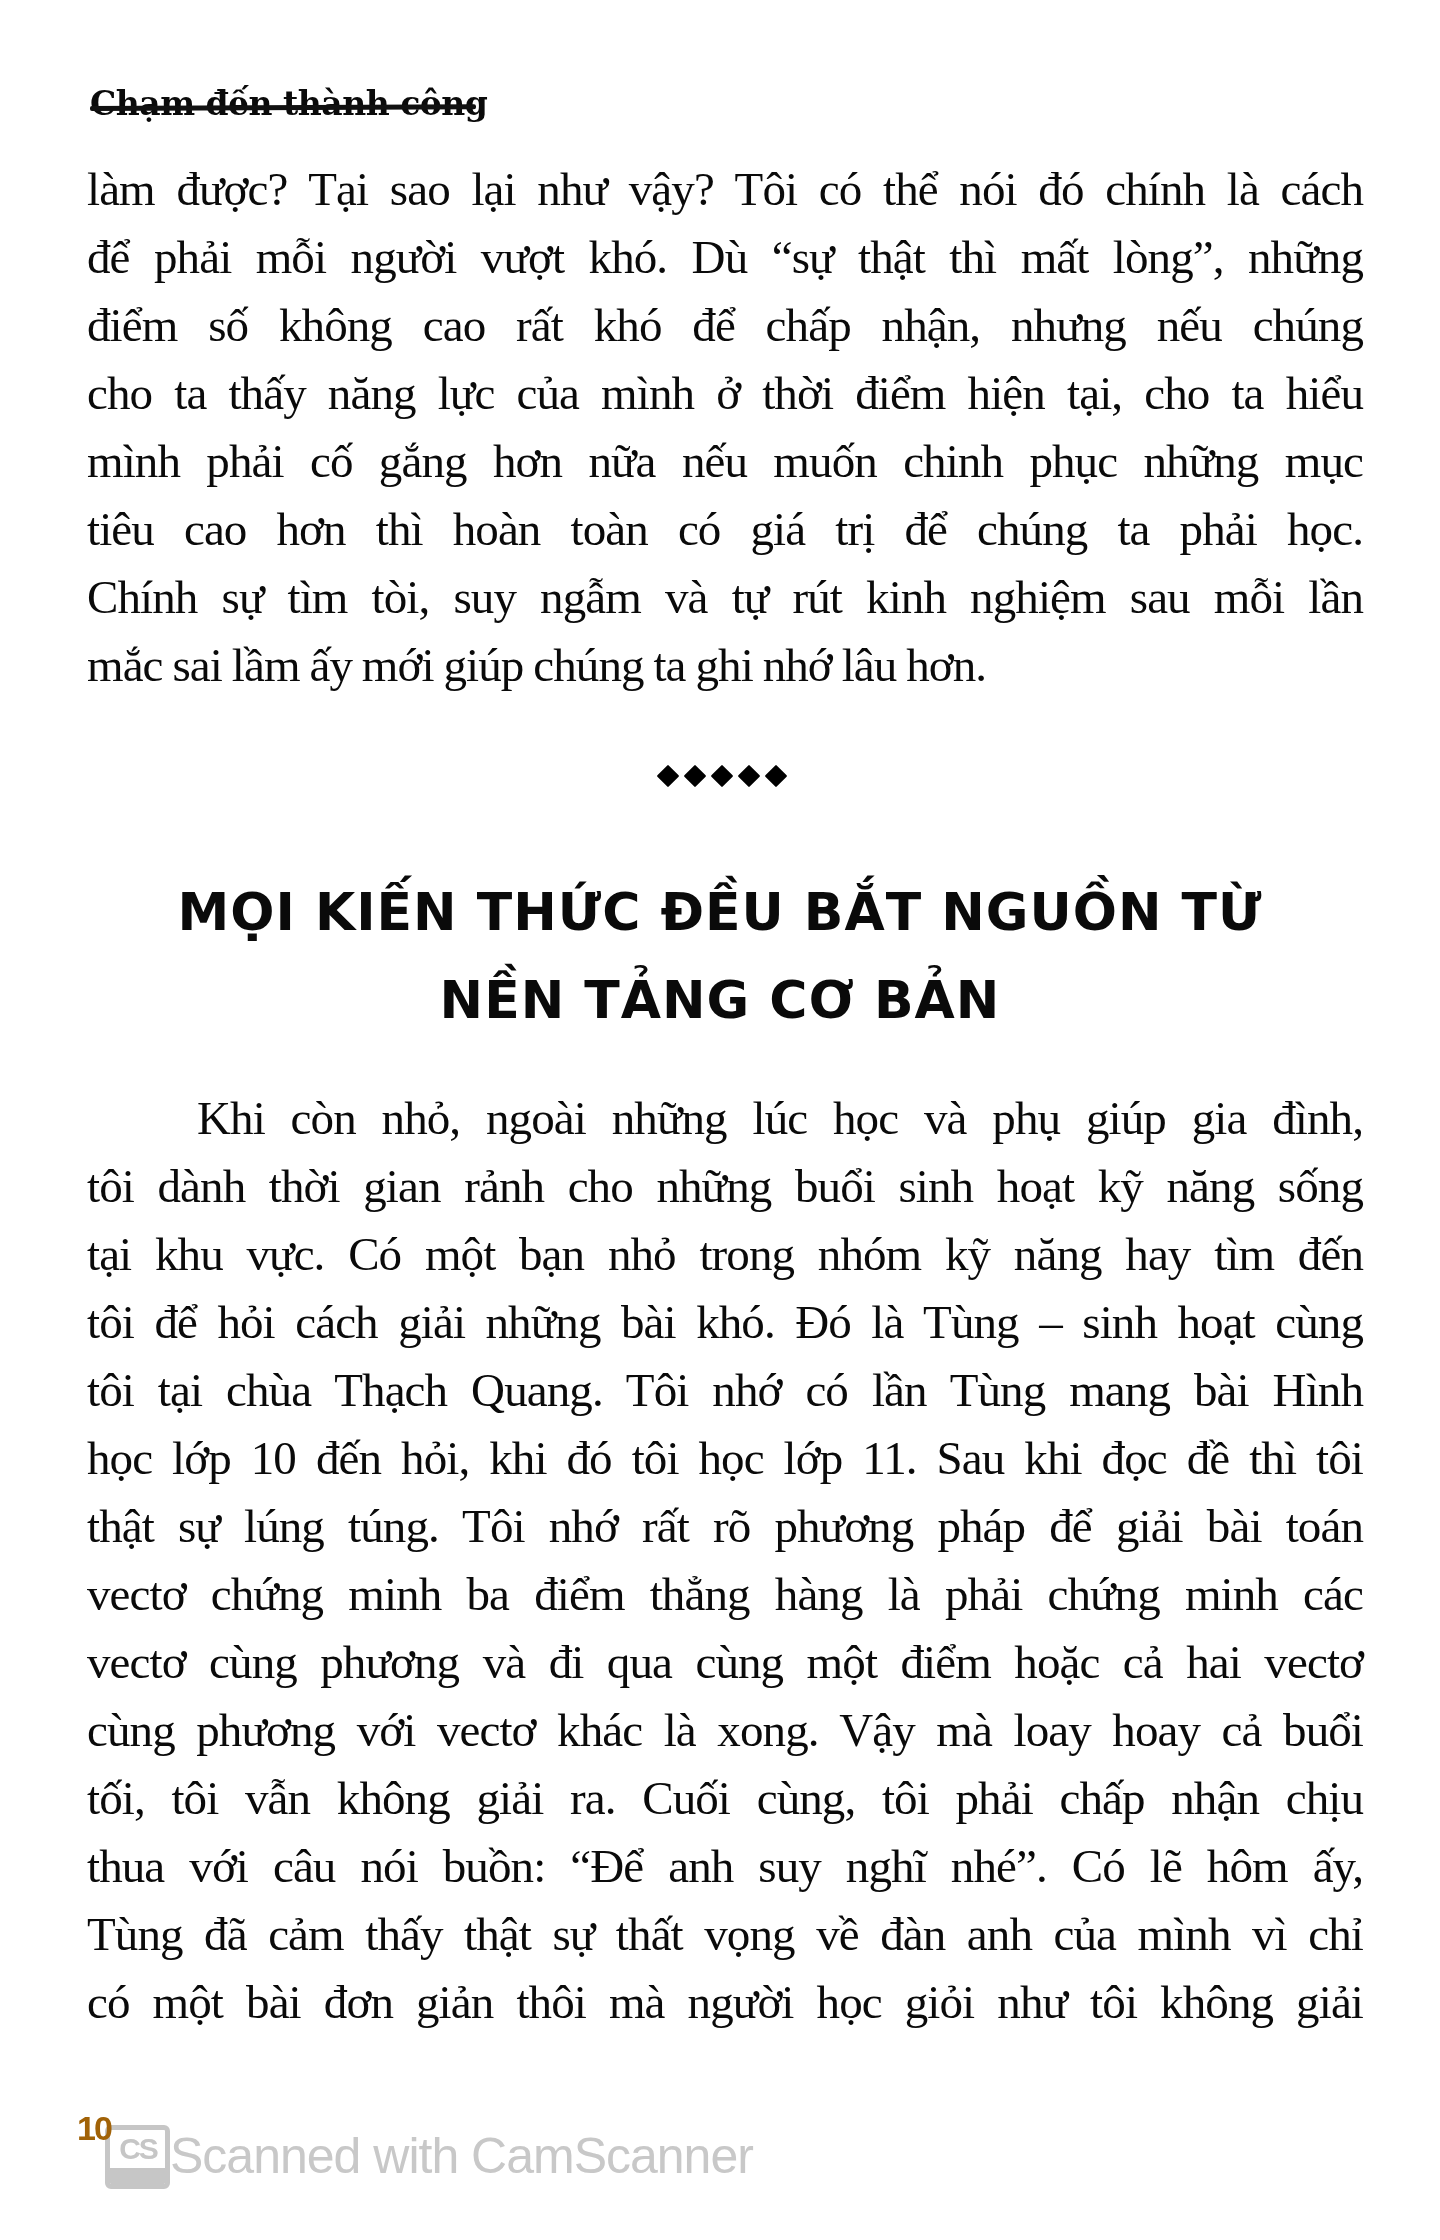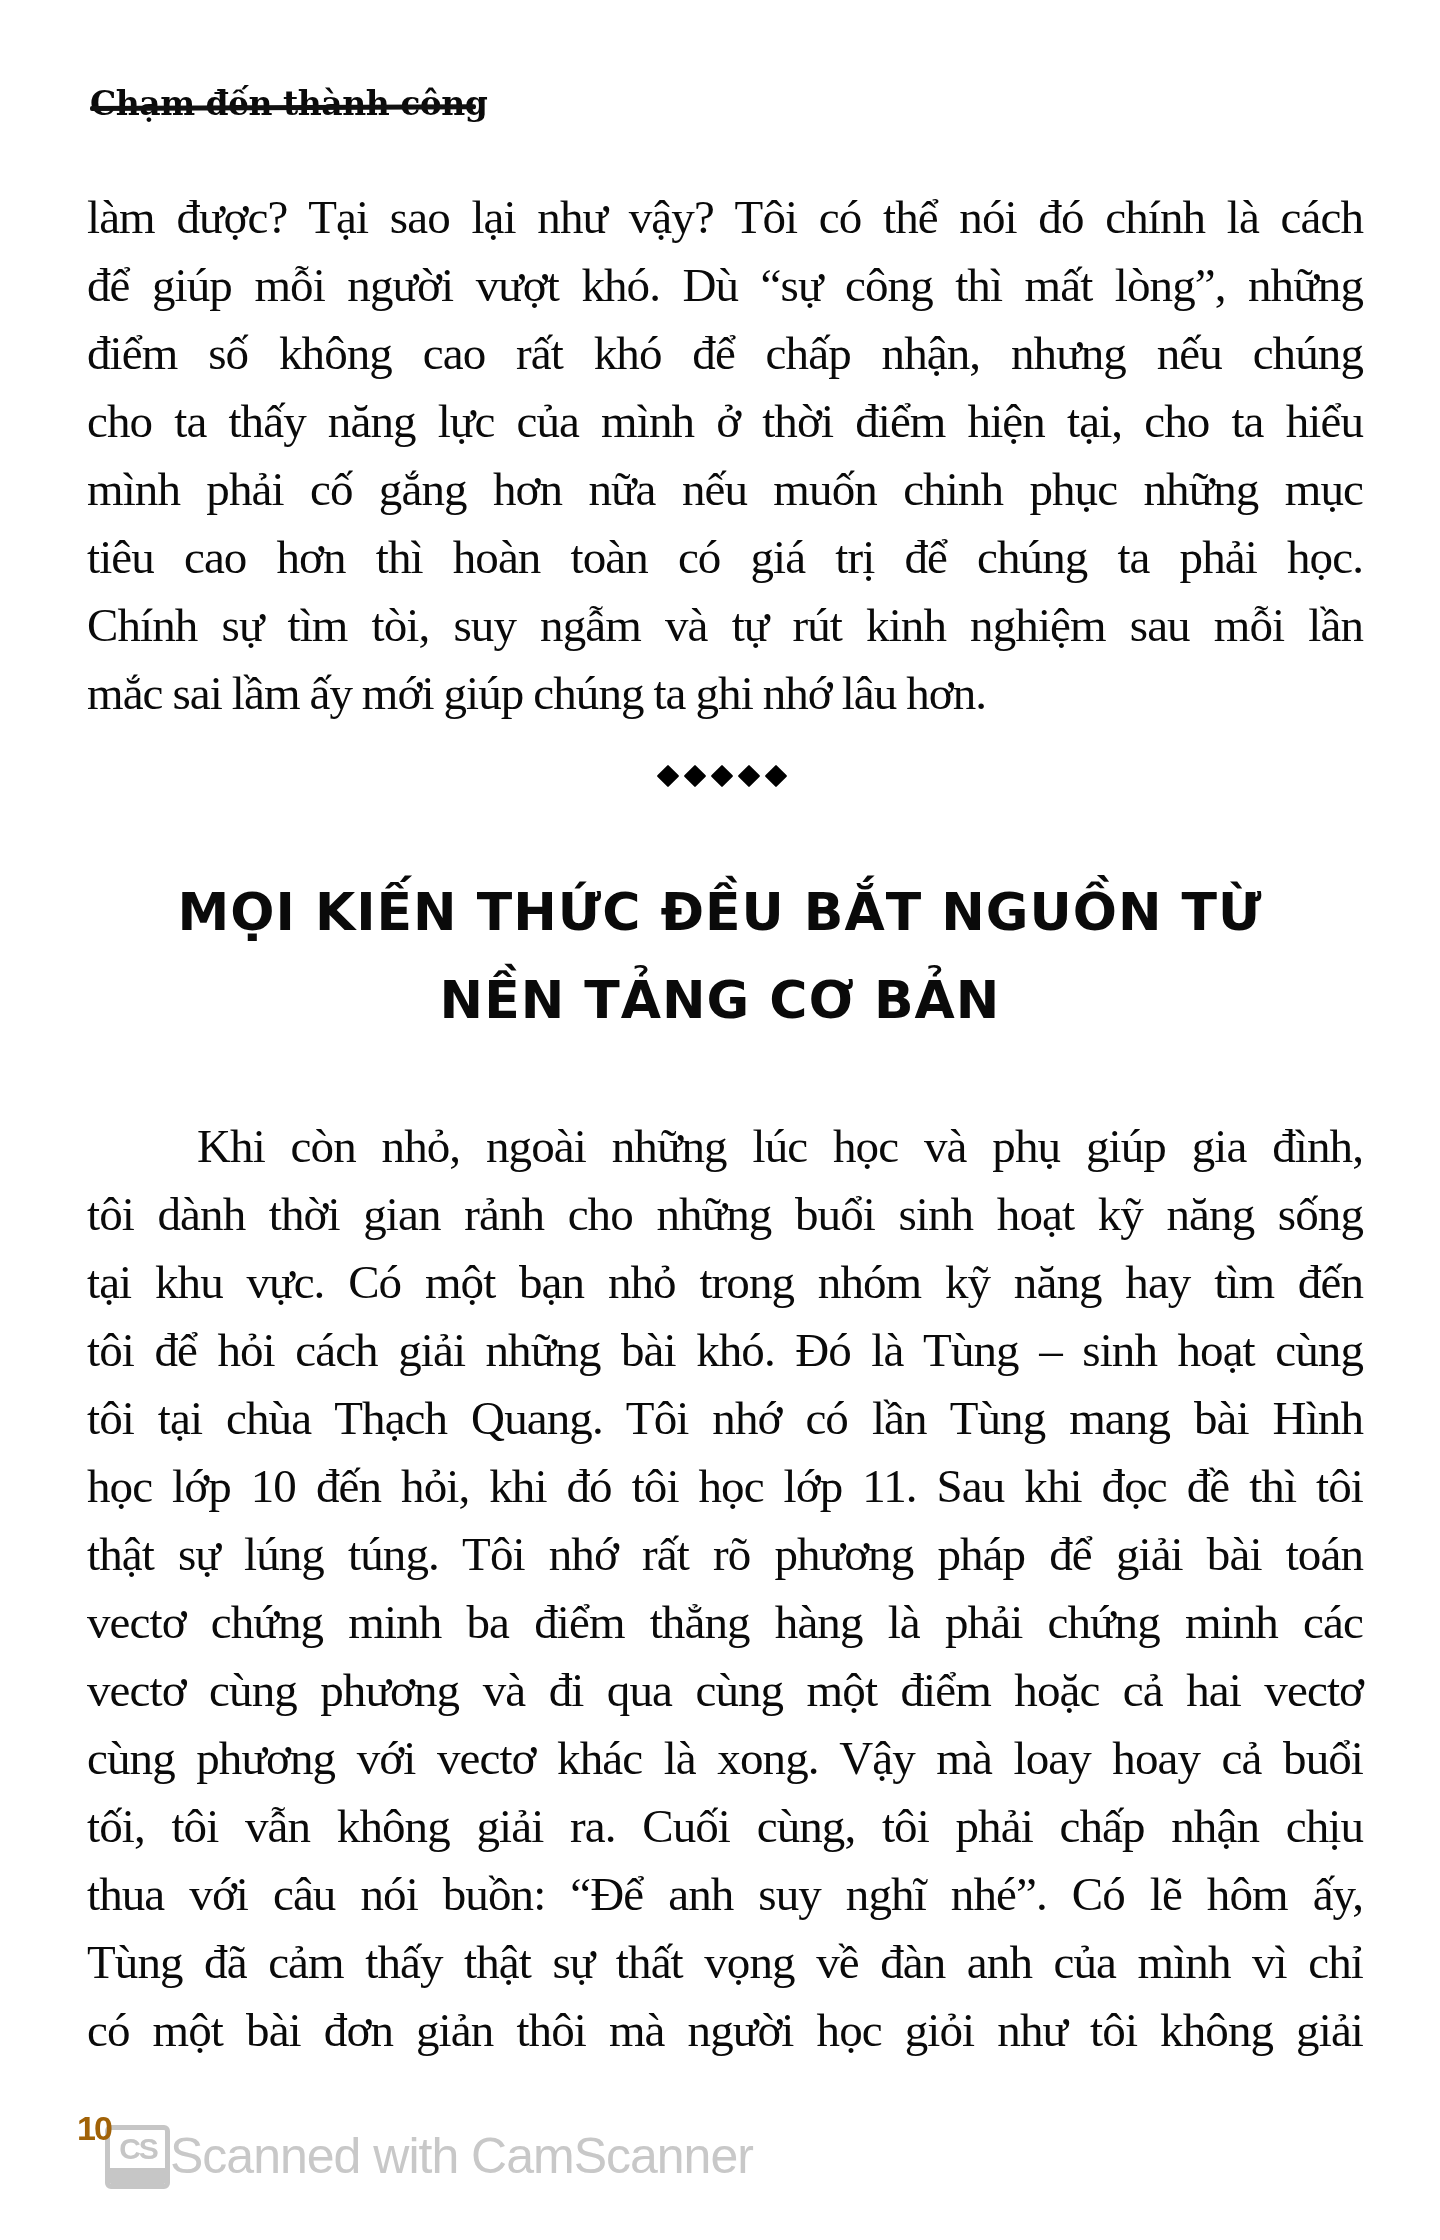--- a/index.html
+++ b/index.html
@@ -9,21 +9,21 @@
   }
   .running-head {
     position: absolute; left: 90px; top: 52px;
     font-family: "DejaVu Serif", serif; font-weight: bold; font-size: 33px; line-height: 48px;
     letter-spacing: -0.5px; white-space: nowrap; margin-top: 28px;
   }
   .running-rule {
     position: absolute; left: 90px; top: 106px; width: 386px; height: 5px; background: #111;
     border-radius: 2px; transform: rotate(-0.25deg); transform-origin: left center;
   }
-  .body-block { position: absolute; left: 87px; width: 1276px; margin-top: 28px; }
+  .body-block { position: absolute; left: 87px; width: 1276px; }
   .line {
     font-family: "Liberation Serif", serif; font-size: 47px; height: 68px; line-height: 68px;
     text-align: justify; text-align-last: justify; white-space: nowrap; overflow: visible;
     letter-spacing: -0.9px; word-spacing: -1px;
   }
   .line.last { text-align-last: left; }
   .line.indent { padding-left: 110px; }
   .para1 { top: 155px; }
   .para2 { top: 1084px; }
   .ornament {
@@ -64,21 +64,21 @@
   }
 </style>
 </head>
 <body>
 
 <div class="running-head">Chạm đến thành công</div>
 <div class="running-rule"></div>
 
 <div class="body-block para1">
   <div class="line">làm được? Tại sao lại như vậy? Tôi có thể nói đó chính là cách</div>
-  <div class="line">để giúp mỗi người vượt khó. Dù “sự công thì mất lòng”, những</div>
+  <div class="line">để phải mỗi người vượt khó. Dù “sự thật thì mất lòng”, những</div>
   <div class="line">điểm số không cao rất khó để chấp nhận, nhưng nếu chúng</div>
   <div class="line">cho ta thấy năng lực của mình ở thời điểm hiện tại, cho ta hiểu</div>
   <div class="line">mình phải cố gắng hơn nữa nếu muốn chinh phục những mục</div>
   <div class="line">tiêu cao hơn thì hoàn toàn có giá trị để chúng ta phải học.</div>
   <div class="line">Chính sự tìm tòi, suy ngẫm và tự rút kinh nghiệm sau mỗi lần</div>
   <div class="line last">mắc sai lầm ấy mới giúp chúng ta ghi nhớ lâu hơn.</div>
 </div>
 
 <div class="ornament">
   <span></span>

